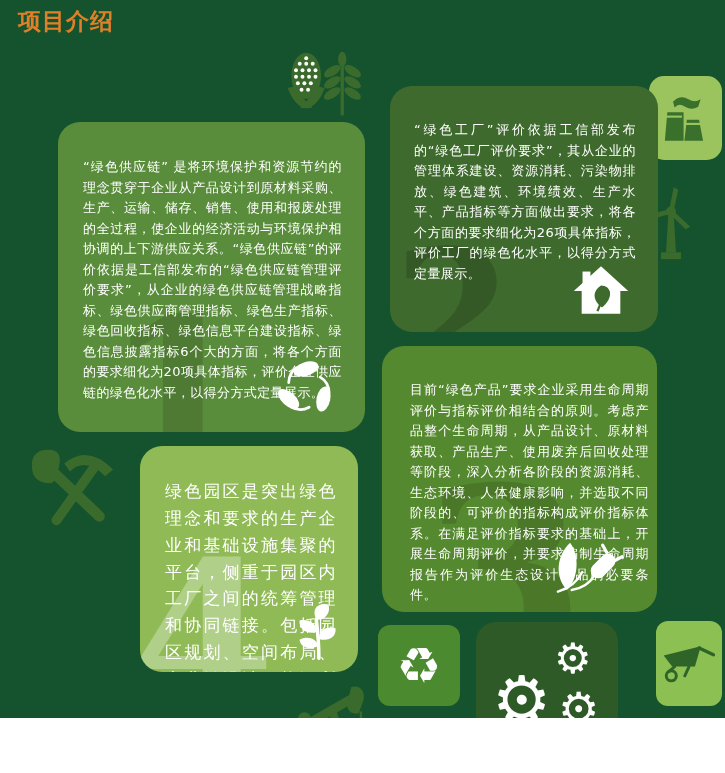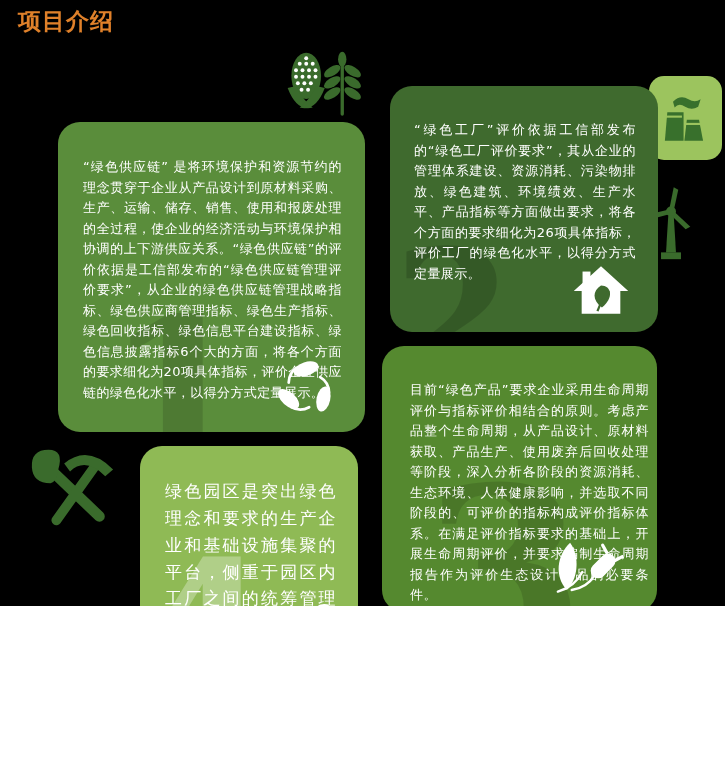--- a/index.html
+++ b/index.html
@@ -1,17 +1,17 @@
 <!DOCTYPE html>
 <html><head>
 <meta charset="utf-8">
 <style>
   html,body{margin:0;padding:0;background:#ffffff;}
   body{font-family:"DejaVu Sans","Liberation Sans",sans-serif;}
-  .stage{position:relative;width:725px;height:606px;background:#000000;overflow:hidden;}
+  .stage{position:relative;width:725px;height:718px;background:#14532d;overflow:hidden;}
 
   .page-title{position:absolute;left:18px;top:6px;margin:0;font-size:23px;font-weight:bold;
     color:#e0812a;letter-spacing:1px;}
 
   .card{position:absolute;border-radius:22px;overflow:hidden;color:#ffffff;box-sizing:border-box;}
   .card-text{position:relative;z-index:2;font-size:13px;line-height:1.58;letter-spacing:0.4px;
     text-align:justify;margin:8px;}
   .digit{position:absolute;z-index:1;font-family:"DejaVu Serif","Liberation Serif",serif;
     font-weight:bold;line-height:0.8;user-select:none;}
   .corner-icon{position:absolute;z-index:1;color:#ffffff;}

